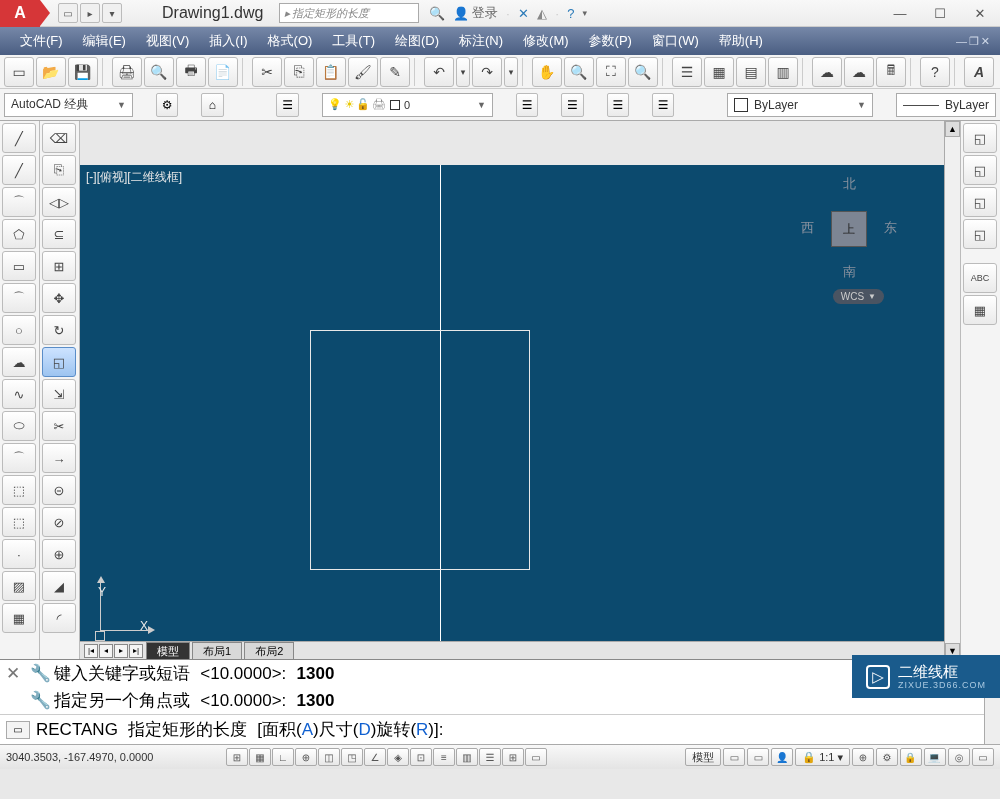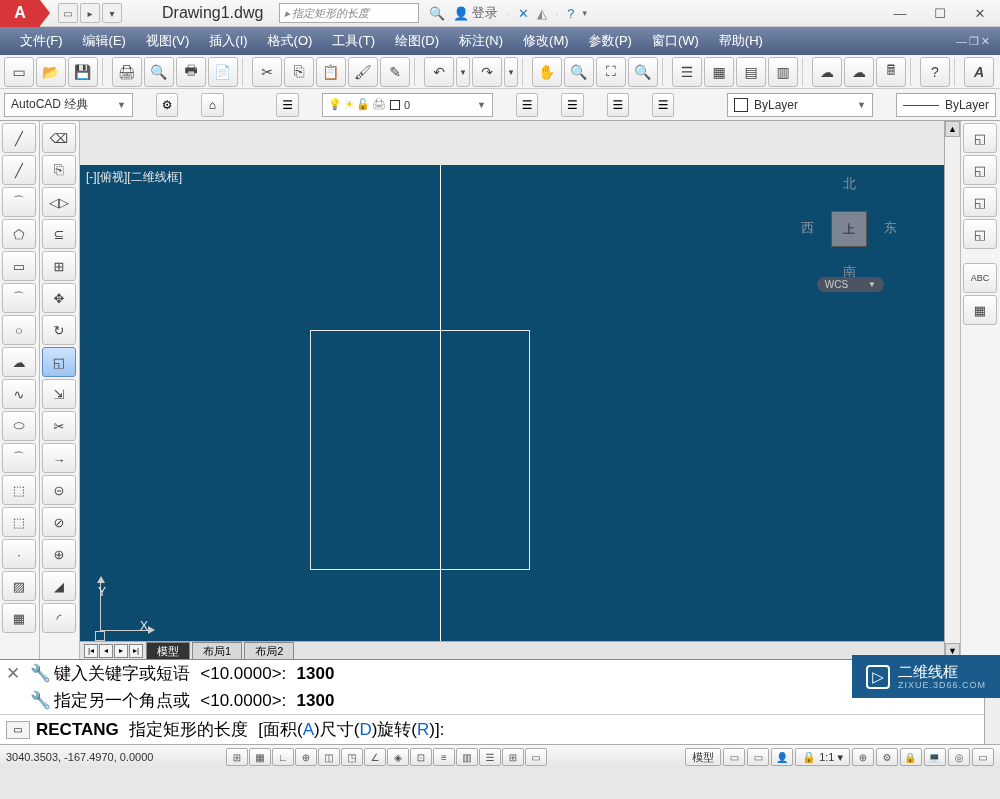--- a/index.html
+++ b/index.html
@@ -50,39 +50,39 @@
 .ucs-x { position:absolute; left:60px; bottom:26px; color:#e8e8e8; font-size:12px; }
 .ucs-square { position:absolute; left:15px; bottom:18px; width:10px; height:10px; border:1px solid #ccc; }
 .ucs-vline { position:absolute; left:20px; bottom:28px; width:1px; height:48px; background:#ccc; }
 .ucs-hline { position:absolute; left:20px; bottom:28px; width:48px; height:1px; background:#ccc; }
 .ucs-arrow-v { position:absolute; left:17px; bottom:76px; width:0; height:0; border-left:4px solid transparent; border-right:4px solid transparent; border-bottom:7px solid #ccc; }
 .ucs-arrow-h { position:absolute; left:68px; bottom:25px; width:0; height:0; border-top:4px solid transparent; border-bottom:4px solid transparent; border-left:7px solid #ccc; }
 .viewcube { position:absolute; right:45px; top:14px; width:100px; height:100px; display:flex; align-items:center; justify-content:center; }
 .viewcube-face { width:36px; height:36px; background:#7d8593; border:1px solid #555; display:flex; align-items:center; justify-content:center; color:#222; font-size:12px; }
 .vc-dir { position:absolute; color:#8a929f; font-size:13px; }
 .vc-n { top:-4px; left:44px; } .vc-s { bottom:-2px; left:44px; } .vc-w { left:2px; top:40px; } .vc-e { right:2px; top:40px; }
-.wcs-badge { position:absolute; right:60px; top:112px; background:#4a5462; color:#ccc; padding:2px 8px; border-radius:8px; font-size:10px; display:flex; align-items:center; gap:20px; }
+.wcs-badge { position:absolute; right:60px; top:124px; background:#4a5462; color:#ccc; padding:2px 8px; border-radius:8px; font-size:10px; display:flex; align-items:center; gap:4px; }
 .right-scrollbar { width:16px; background:#eee; border-left:1px solid #aaa; display:flex; flex-direction:column; }
 .right-scrollbar .sbtn { height:16px; background:#ddd; border:1px solid #aaa; display:flex; align-items:center; justify-content:center; font-size:9px; }
 .right-scrollbar .track { flex:1; background:#f0f0f0; }
 .right-tools { width:40px; background:#f4f4f4; border-left:1px solid #bbb; display:flex; flex-direction:column; padding:2px; gap:2px; }
 
 
 .layout-tabs { height:18px; background:#e4e4e4; border-top:1px solid #aaa; display:flex; align-items:center; font-size:11px; padding-left:4px; }
 .layout-tabs .navbtn { width:14px; height:14px; border:1px solid #888; background:#f4f4f4; margin-right:1px; display:flex; align-items:center; justify-content:center; font-size:8px; }
 .layout-tabs .tab { padding:1px 10px; background:#d8d8d8; border:1px solid #888; border-bottom:none; margin-left:2px; }
 .layout-tabs .tab.active { background:#333; color:#fff; }
 
 
 .cmd-area { background:#fff; border-top:1px solid #888; }
 .cmd-hist { display:flex; align-items:center; padding:2px 6px; font-family:"SimSun",monospace; font-size:17px; color:#000; }
 .cmd-hist .wrench { width:18px; height:18px; color:#777; margin-right:6px; display:flex; align-items:center; }
 .cmd-line { display:flex; align-items:center; padding:3px 6px; font-family:"SimSun",monospace; font-size:17px; border-top:1px solid #ccc; }
 .cmd-icon { width:24px; height:18px; border:1px solid #aaa; margin-right:6px; display:flex; align-items:center; justify-content:center; background:#f4f4f4; font-size:10px; }
-.cmd-line .kw { font-weight:bold; }
+.cmd-line .kw { font-weight:normal; }
 .cmd-line .opt-a { color:#1060d0; } .cmd-line .opt-d { color:#1060d0; } .cmd-line .opt-r { color:#1060d0; }
 .cmd-scroll { width:16px; background:#eee; border-left:1px solid #aaa; }
 
 .cmd-wrap { display:flex; }
 .cmd-body { flex:1; }
 
 
 .watermark { position:absolute; right:0; bottom:46px; background:#1a5b8c; color:#fff; padding:8px 14px; display:flex; align-items:center; gap:8px; font-size:15px; }
 .watermark .wicon { width:24px; height:24px; border:2px solid #fff; border-radius:4px; display:flex; align-items:center; justify-content:center; }
 .watermark .sub { font-size:9px; color:#a8c8e0; display:block; margin-top:-2px; letter-spacing:1px; }

